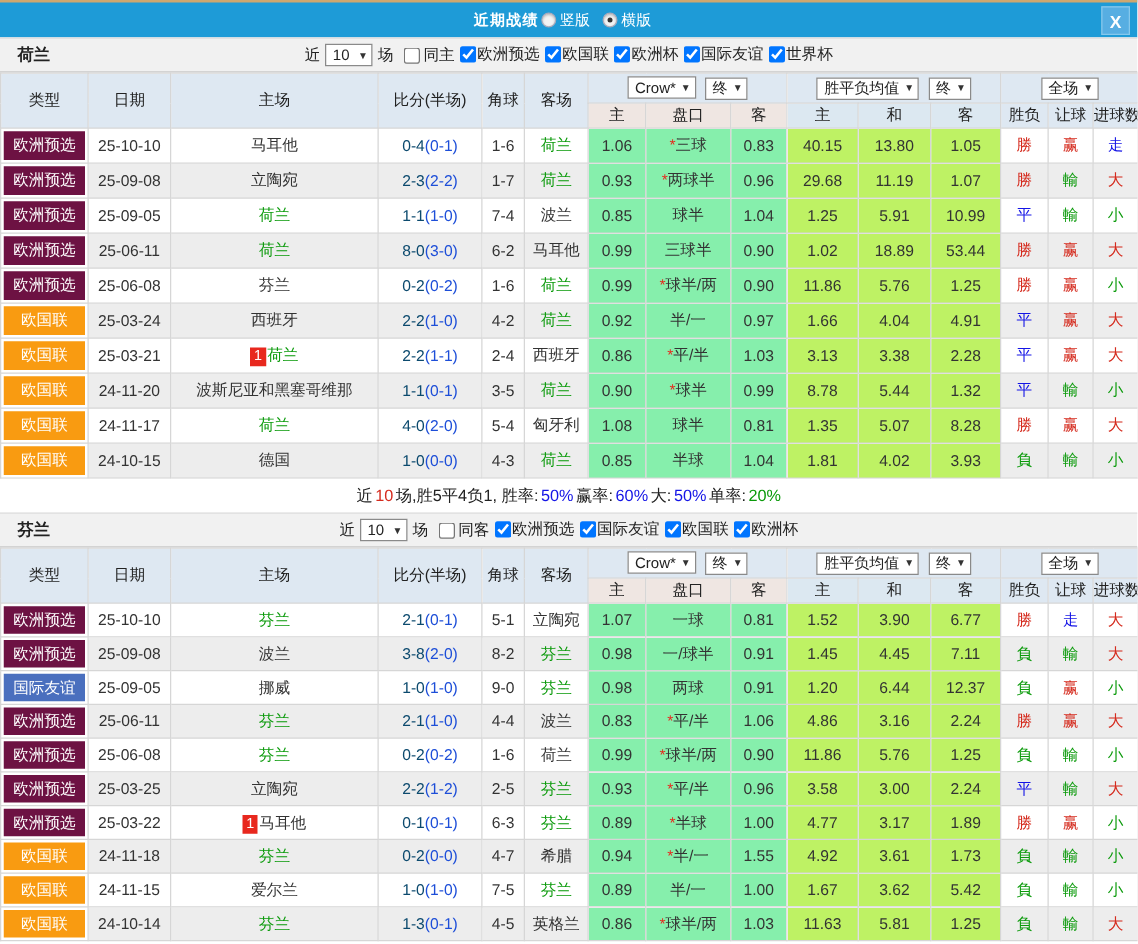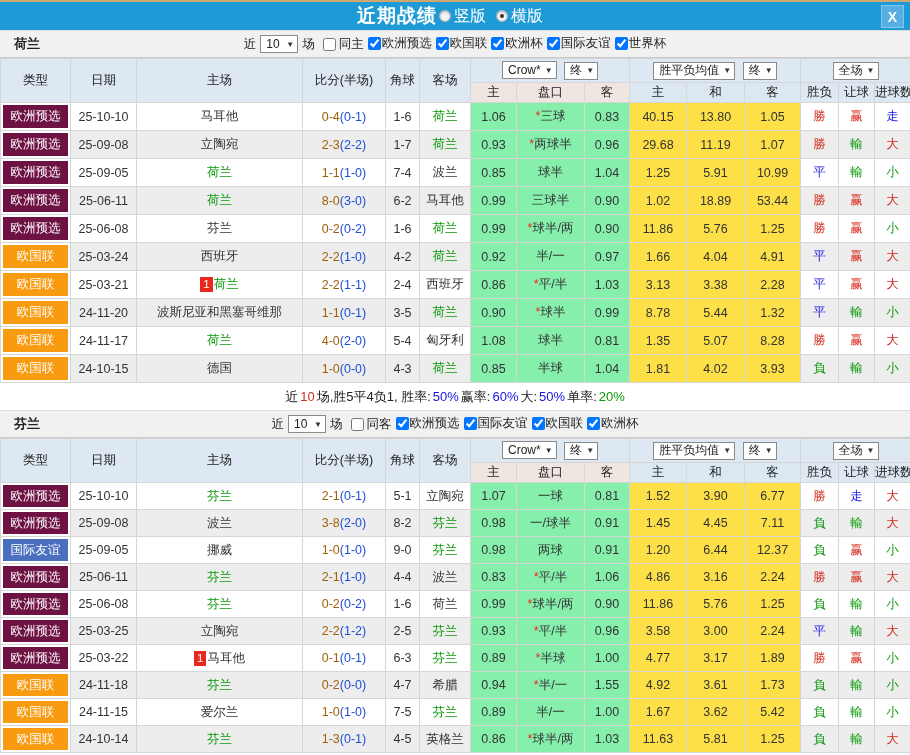--- a/index.html
+++ b/index.html
@@ -6,33 +6,33 @@
   html,body { margin:0; padding:0; }
   body {
     width:910px; height:755px; overflow:hidden; background:#fff;
     font-family:"Liberation Sans", sans-serif; color:#333;
   }
   
   .titlebar {
     height:30px; background:#1E9BD7; border-top:2px solid #CFA76F;
     display:flex; align-items:center; justify-content:center; position:relative;
   }
-  .titlebar .title { color:#fff; font-weight:bold; font-size:19px; letter-spacing:1px; }
+  .titlebar .title { color:#fff; font-weight:bold; font-size:12px; letter-spacing:1px; }
   .radio-group { display:flex; align-items:center; margin-left:2px; }
   .radio-opt { display:flex; align-items:center; margin-right:10px; cursor:pointer; }
   .radio-circle {
     width:12px; height:12px; border-radius:50%; background:#f4f4f4;
     border:1px solid #aab; margin-right:3px; position:relative;
     box-shadow: inset 0 1px 2px rgba(0,0,0,.25);
   }
   .radio-circle.sel::after {
     content:""; position:absolute; left:3px; top:3px; width:4px; height:4px;
     border-radius:50%; background:#333;
   }
-  .radio-opt .lbl { color:#fff; font-size:16px; }
+  .radio-opt .lbl { color:#fff; font-size:12px; }
   .close-btn {
     position:absolute; right:6px; top:3px; width:23px; height:23px;
     background:#57AEE2; border:1px solid #86C8EC; color:#fff; font-weight:bold;
     font-size:14px; display:flex; align-items:center; justify-content:center; cursor:pointer;
   }
   
   .section-bar {
     height:28px; background:#F1F1F1; border-bottom:1px solid #C9C9C9; border-top:1px solid #DDD;
     display:flex; align-items:center; position:relative; font-size:13px;
   }
@@ -59,27 +59,27 @@
   thead th { background:#DEE8F2; font-weight:normal; color:#222; }
   thead tr.hA th { height:24px; }
   thead tr.hB th { height:20px; }
   thead .dd { margin:0 2px; min-width:34px; }
   th.sub-cream { background:#EFE6E2; }
   th.sub-blue  { background:#DCE8F1; }
   tbody tr td { height:28px; background:#fff; }
   table.t2 tbody tr td { height:27px; }
   tbody tr.alt td.plain { background:#EDEDED; }
   td.cream { background:#86efac; }
-  td.bluec { background:#fde047; }
+  td.bluec { background:#bef264; }
   td.c-type { padding:2px; background:#fff !important; }
   .type-badge {
     display:block; height:100%; color:#fff; font-size:12.5px;
     display:flex; align-items:center; justify-content:center;
   }
-  .v-ft { color:#a16207; }
+  .v-ft { color:#0c4a6e; }
   .v-ht { color:#1d4ed8; }
   .green { color:#0A9A0A; }
   .v-star { color:#E8281E; }
   .badge1 {
     background:#E8281E; color:#fff; font-size:11.5px; padding:0 3px;
     margin-right:1px; display:inline-block; line-height:15px;
   }
   .t-red   { color:#D52B1E; }
   .t-green { color:#0A9A0A; }
   .t-blue  { color:#1414E6; }

